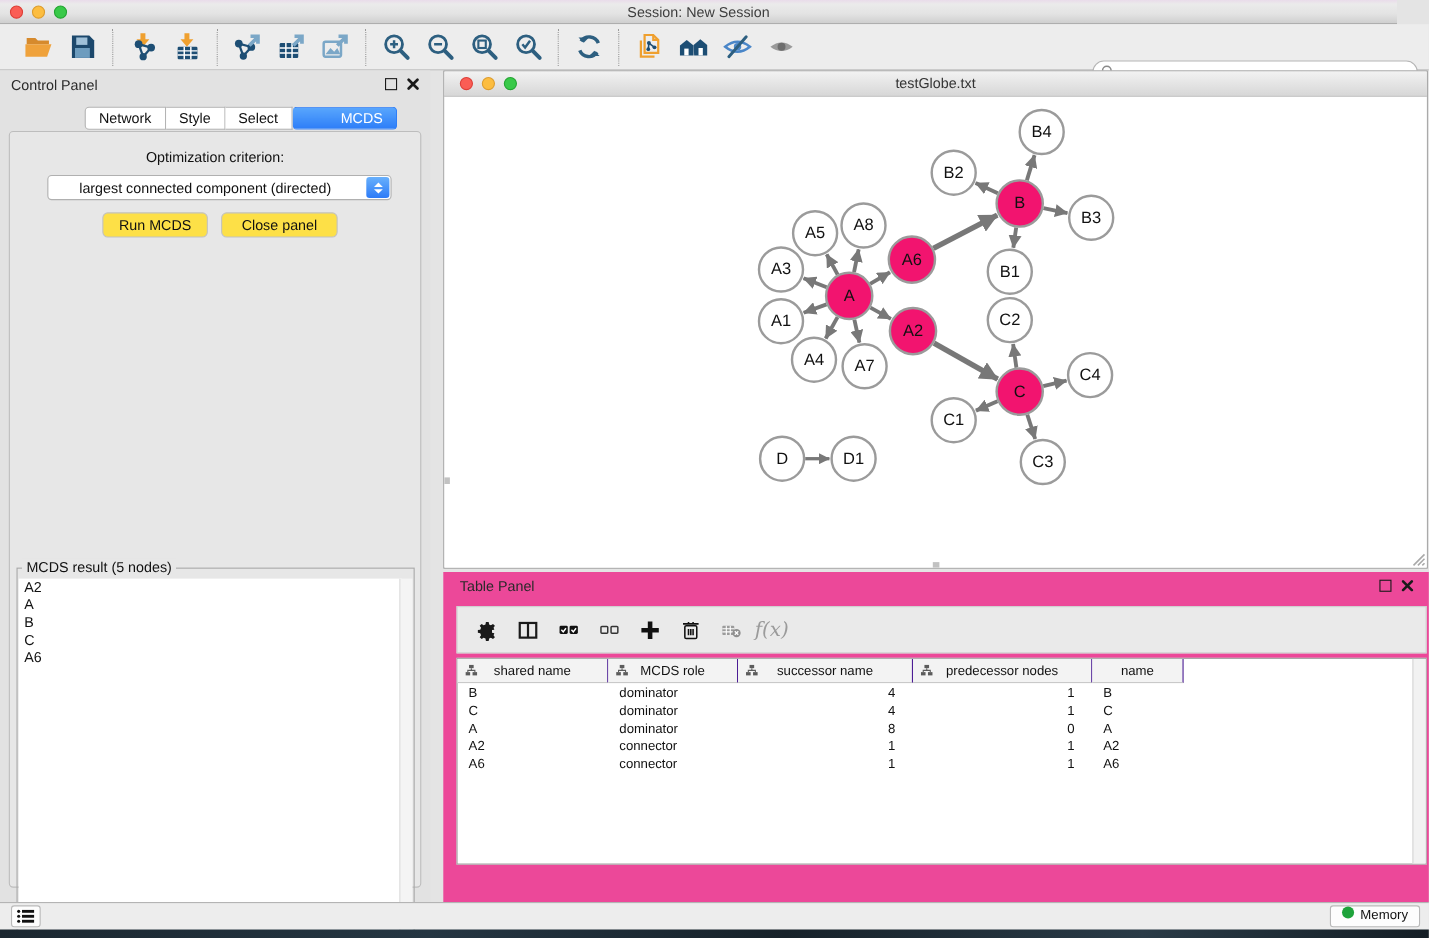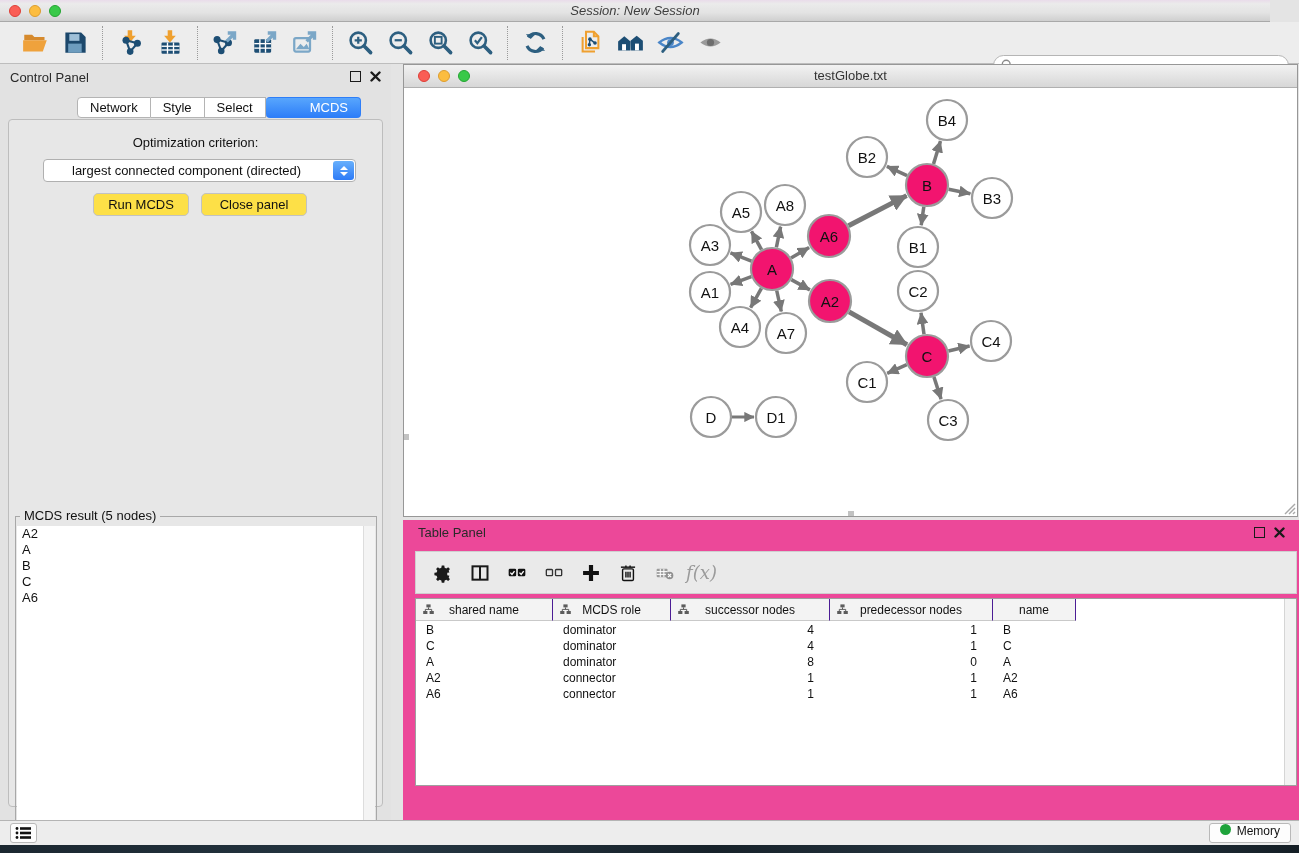--- a/index.html
+++ b/index.html
@@ -3,21 +3,21 @@
 <meta charset="utf-8">
 <style>
   * { margin:0; padding:0; box-sizing:border-box; }
   html,body { width:1299px; height:853px; overflow:hidden; }
   body { font-family:"Liberation Sans", sans-serif; color:#1a1a1a; background:#e4e4e4; position:relative; }
   .abs { position:absolute; }
 
   
   #titlebar { left:0; top:0; width:1270px; height:22px;
     background:linear-gradient(#e9dcea 0%, #ebebeb 18%, #e3e3e3 60%, #cfcfcf 100%);
-    border-bottom:1px solid #a9a9a9;font-style:italic; }
+    border-bottom:1px solid #a9a9a9; }
   #titlebar .title { width:100%; text-align:center; line-height:21px; font-size:13px; color:#3e3e3e; }
   .lights { display:flex; gap:8px; align-items:center; }
   #titlebar .lights { position:absolute; left:9px; top:5px; }
   .light { width:12px; height:12px; border-radius:50%; }
   .light.red { background:#fa5d55; border:1px solid #dd3f38; }
   .light.yellow { background:#fcbd40; border:1px solid #dd9d2f; }
   .light.green { background:#39c949; border:1px solid #24a532; }
 
   
   #toolbar { left:0; top:22px; width:1299px; height:42px; background:#ededed;
@@ -589,21 +589,21 @@
           <svg viewBox="0 0 11 11">
             <g fill="#5c5c5c">
               <rect x="3.4" y="0.4" width="4.2" height="3"></rect>
               <rect x="0.2" y="7" width="4.2" height="3"></rect>
               <rect x="6.6" y="7" width="4.2" height="3"></rect>
             </g>
             <g stroke="#5c5c5c" stroke-width="1" fill="none">
               <path d="M5.5 3.4 v2 M2.3 7 v-1.6 h6.4 V7"></path>
             </g>
           </svg>
-          <span>successor nodes</span>
+          <span>successor name</span>
         </div>
         <div class="th" style="width: 163px;">
           <svg viewBox="0 0 11 11">
             <g fill="#5c5c5c">
               <rect x="3.4" y="0.4" width="4.2" height="3"></rect>
               <rect x="0.2" y="7" width="4.2" height="3"></rect>
               <rect x="6.6" y="7" width="4.2" height="3"></rect>
             </g>
             <g stroke="#5c5c5c" stroke-width="1" fill="none">
               <path d="M5.5 3.4 v2 M2.3 7 v-1.6 h6.4 V7"></path>

